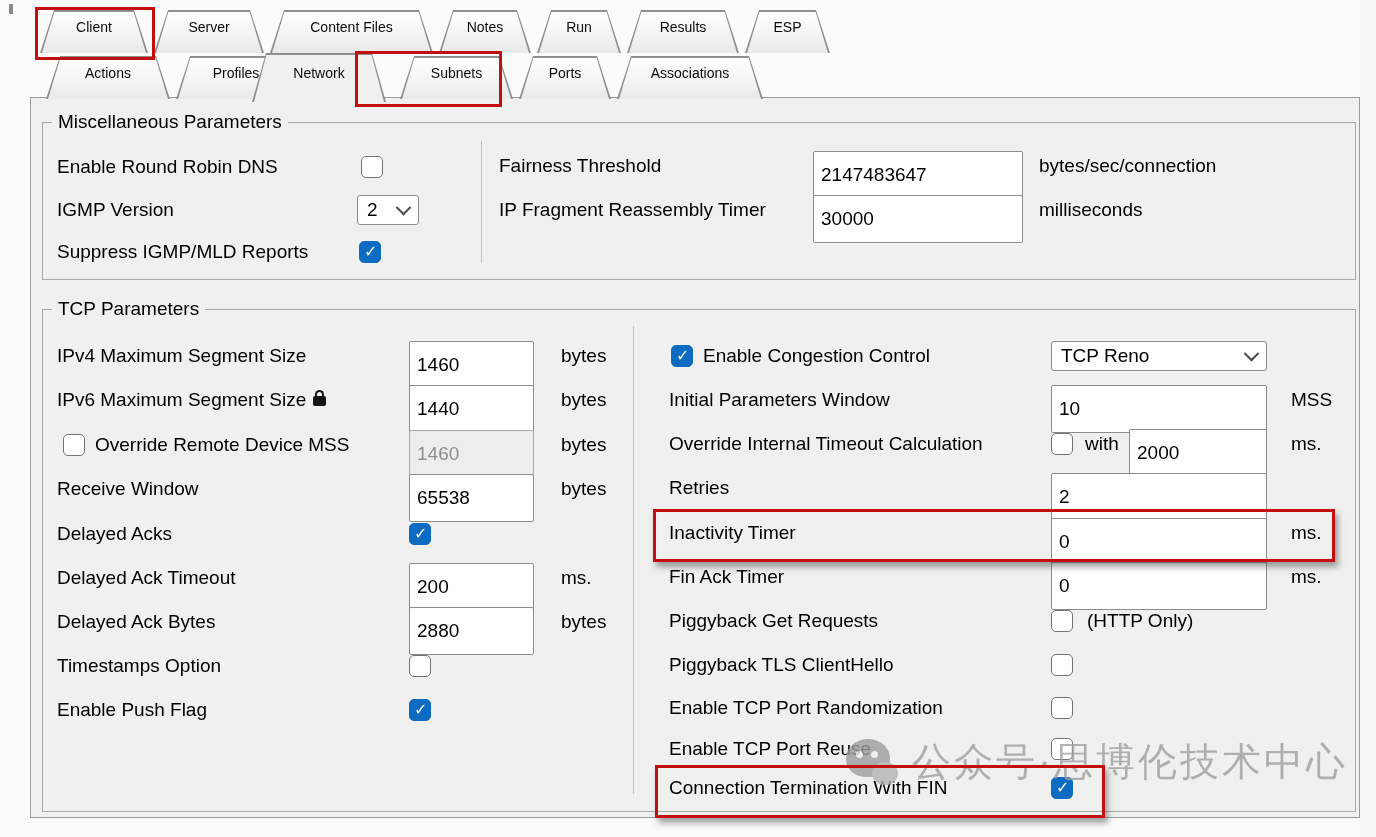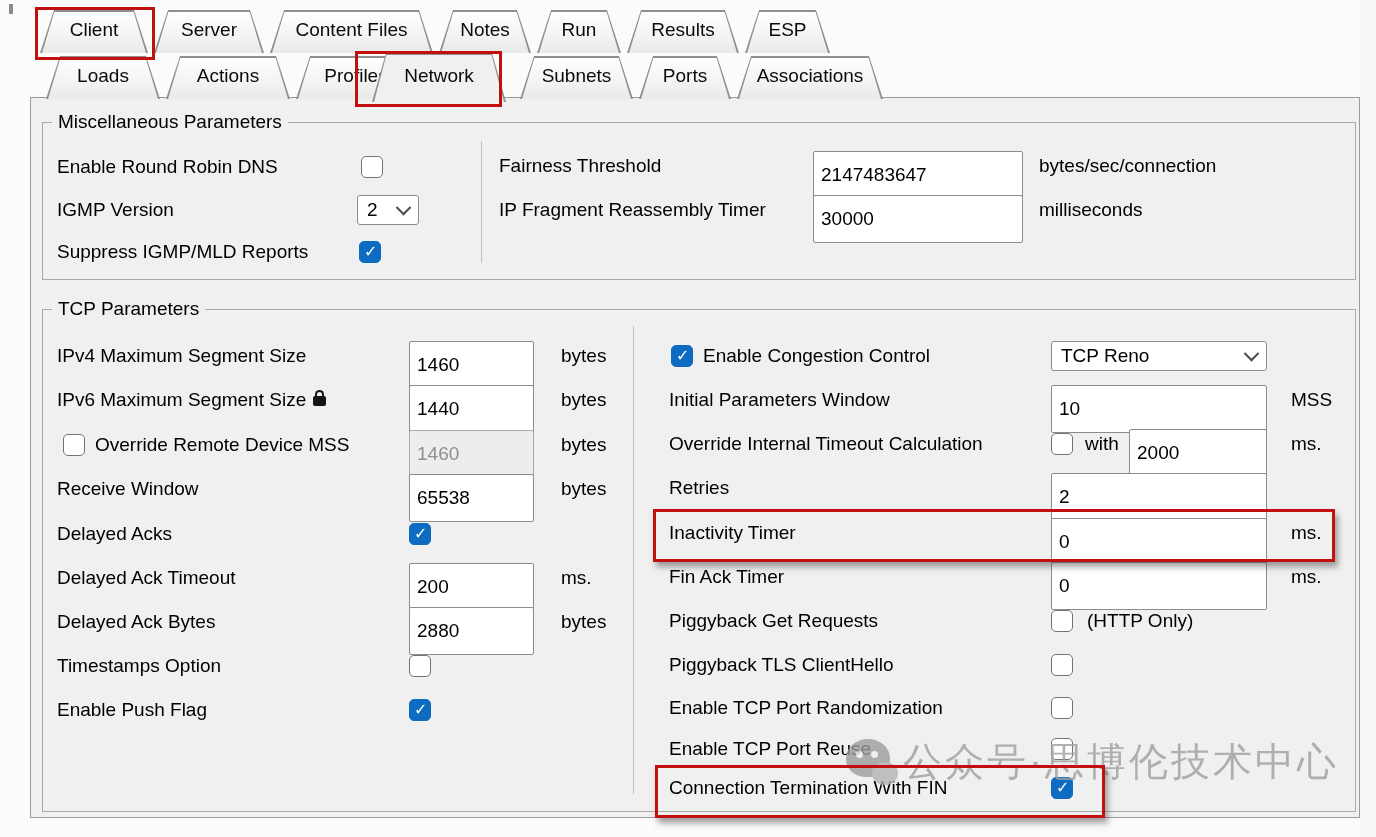--- a/index.html
+++ b/index.html
@@ -18,21 +18,21 @@
   .tabbar{position:absolute;display:flex;column-gap:6px;height:43px;}
   #tabbar-top{left:40px;top:10px;z-index:6;}
   #tabbar-sub{left:46px;top:56px;z-index:7;}
   .tab{position:relative;height:43px;cursor:pointer;}
   .tab-shape{position:absolute;inset:0;background:#8f8f8f;
              clip-path:polygon(14px 0,calc(100% - 14px) 0,100% 100%,0 100%);}
   .tab-face{position:absolute;left:2px;right:2px;top:1.5px;bottom:0;
             background:linear-gradient(180deg,#fefefe 0%,#f4f4f4 55%,#e9e9e9 100%);
             clip-path:polygon(12.5px 0,calc(100% - 12.5px) 0,100% 100%,0 100%);}
   .tab-label{position:relative;z-index:2;display:block;width:100%;text-align:center;
-             padding-top:9px;font-size:19px;color:#0a0a0a;white-space:nowrap;}
+             padding-top:9px;font-size:14px;color:#0a0a0a;white-space:nowrap;}
   .tab.active{height:49px;margin-top:-3px;}
   .tab.active .tab-face{background:#f0f0f0;}
   .tab.active .tab-label{padding-top:12px;}
 
   
   .group{position:absolute;border:1px solid #a9a9a9;box-sizing:border-box;text-decoration:underline;}
   .gtitle{position:absolute;top:0;left:9px;transform:translateY(-55%);background:#f0f0f0;
           padding:0 6px;font-size:19px;color:#000;white-space:nowrap;}
   .vsep{position:absolute;width:1px;background:#c2c2c2;}
 
@@ -57,21 +57,21 @@
         border-radius:2px;margin-left:7px;}
   .lock::before{content:"";position:absolute;left:2px;top:-6px;width:9px;height:8px;
         border:2.2px solid #141414;border-bottom:none;border-radius:4.5px 4.5px 0 0;box-sizing:border-box;}
 
   
   .hl{position:absolute;border:3.5px solid #c2100e;z-index:30;pointer-events:none;}
   .hl.shadowed{box-shadow:3px 5px 6px rgba(70,70,70,.5);}
 
   
   #watermark{position:absolute;left:846px;top:735px;display:flex;align-items:center;
-             gap:5px;z-index:20;opacity:.8;}
+             gap:14px;z-index:20;opacity:.8;}
   .wm-icon{position:relative;width:52px;height:46px;}
   .wm-bubble{position:absolute;left:0;top:0;width:44px;height:38px;background:#9d9d9d;
              border-radius:50% 50% 46% 46%;}
   .wm-bubble::before,.wm-bubble::after{content:"";position:absolute;top:12px;width:7px;height:7px;
              border-radius:50%;background:#f0f0f0;}
   .wm-bubble::before{left:10px;} .wm-bubble::after{left:25px;}
   .wm-bubble2{position:absolute;right:0;bottom:0;width:26px;height:23px;background:#b3b3b3;
              border-radius:50%;}
   .wm-text{font-size:39px;color:#a0a0a0;letter-spacing:3px;white-space:nowrap;}
 </style>
@@ -117,25 +117,20 @@
       <span class="tab-label">Results</span>
     </div>
     <div class="tab" style="width:85px;z-index:1">
       <span class="tab-shape"></span>
       <span class="tab-face"></span>
       <span class="tab-label">ESP</span>
     </div>
   </div>
 
   <div class="tabbar" id="tabbar-sub">
-    <div class="tab" style="width:114px;z-index:6">
-      <span class="tab-shape"></span>
-      <span class="tab-face"></span>
-      <span class="tab-label">Loads</span>
-    </div>
     <div class="tab" style="width:124px;z-index:5">
       <span class="tab-shape"></span>
       <span class="tab-face"></span>
       <span class="tab-label">Actions</span>
     </div>
     <div class="tab" style="width:120px;z-index:4">
       <span class="tab-shape"></span>
       <span class="tab-face"></span>
       <span class="tab-label">Profiles</span>
     </div>

